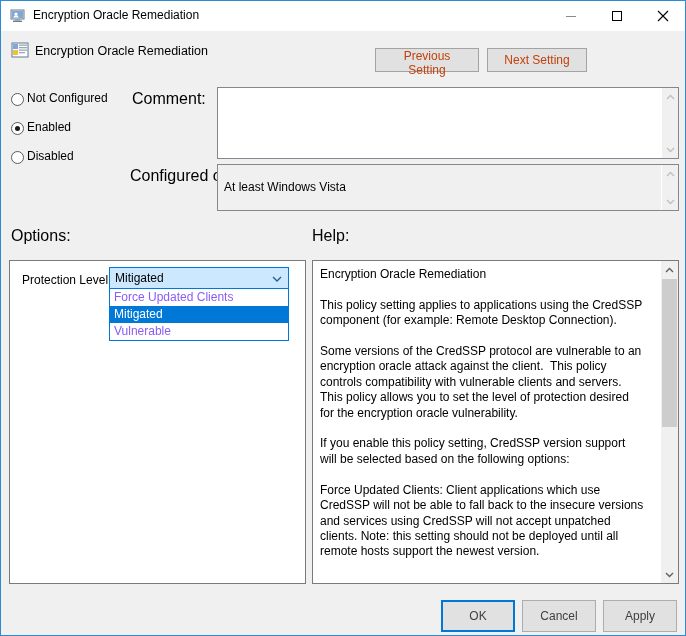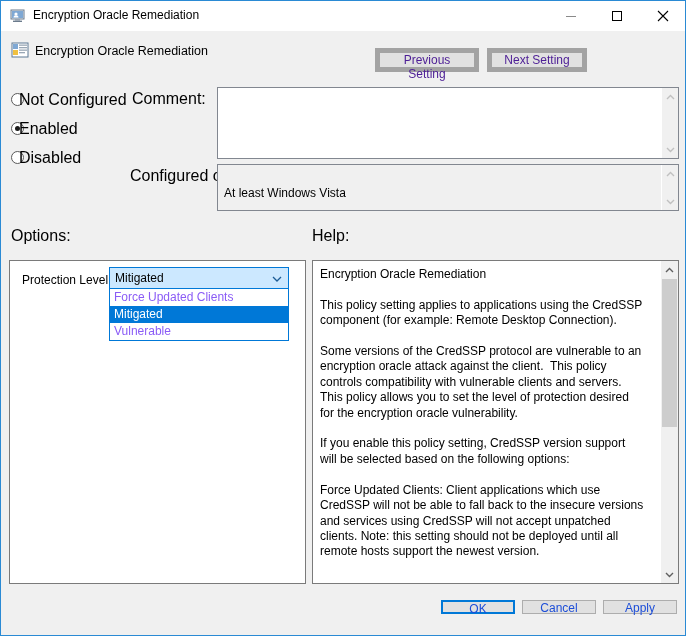--- a/index.html
+++ b/index.html
@@ -75,24 +75,24 @@
     position: absolute;
     left: 34px; top: 13px;
     font-size: 12.5px;
     white-space: nowrap;
   }
   .navbtn {
     position: absolute;
     top: 47px;
     height: 24px;
     background: #e1e1e1;
-    border: 5px solid #a3a3a3;
+    border: 1px solid #a3a3a3;
     font-family: "Liberation Sans", sans-serif;
     font-size: 12px;
-    color: #4c1d95;
+    color: #c2410c;
     padding: 0 10px;
     cursor: default;
   }
   #prev-setting { left: 374px; width: 104px; }
   #next-setting { left: 486px; width: 100px; }
 
   
   .radio-row {
     position: absolute;
     left: 10px;
@@ -112,22 +112,22 @@
   .radio-mark.checked::after {
     content: "";
     position: absolute;
     left: 3px; top: 3px;
     width: 5px; height: 5px;
     border-radius: 50%;
     background: #1a1a1a;
   }
   .radio-label {
     position: absolute;
-    left: 8px; top: 0px;
-    font-size: 16px;
+    left: 16px; top: 0px;
+    font-size: 12px;
     white-space: nowrap;
   }
   #radio-not-configured { top: 90px; }
   #radio-enabled { top: 119px; }
   #radio-disabled { top: 148px; }
 
   
   .field-label {
     position: absolute;
     font-size: 16px;
@@ -140,21 +140,21 @@
     position: absolute;
     background: #ffffff;
     border: 1px solid #828790;
     box-sizing: border-box;
     overflow: hidden;
   }
   #comment-box { left: 216px; top: 86px; width: 462px; height: 72px; }
   #supported-box { left: 216px; top: 163px; width: 462px; height: 47px; }
   .supported-text {
     position: absolute;
-    left: 6px; top: 21px;
+    left: 6px; top: 15px;
     font-size: 12px;
   }
   #supported-box { background:#f0f0f0; }
 
   .vscroll {
     position: absolute;
     right: 0px; top: 0px;
     width: 17px;
     bottom: 0px;
     background: #f0f0f0;
@@ -264,26 +264,26 @@
     left: 1px; top: 18px;
     width: 15px;
     height: 148px;
     background: #cdcdcd;
   }
 
   
   .dlgbtn {
     position: absolute;
     top: 599px;
-    height: 14px;
+    height: 32px;
     background: #e1e1e1;
     border: 1px solid #adadad;
     font-family: "Liberation Sans", sans-serif;
     font-size: 12px;
-    color: #1d4ed8;
+    color: #404040;
     cursor: default;
     padding: 0;
   }
   #ok-button {
     left: 440px; width: 74px;
     border: 2px solid #0078d7;
   }
   #cancel-button { left: 521px; width: 74px; }
   #apply-button { left: 602px; width: 74px; }
 </style>

